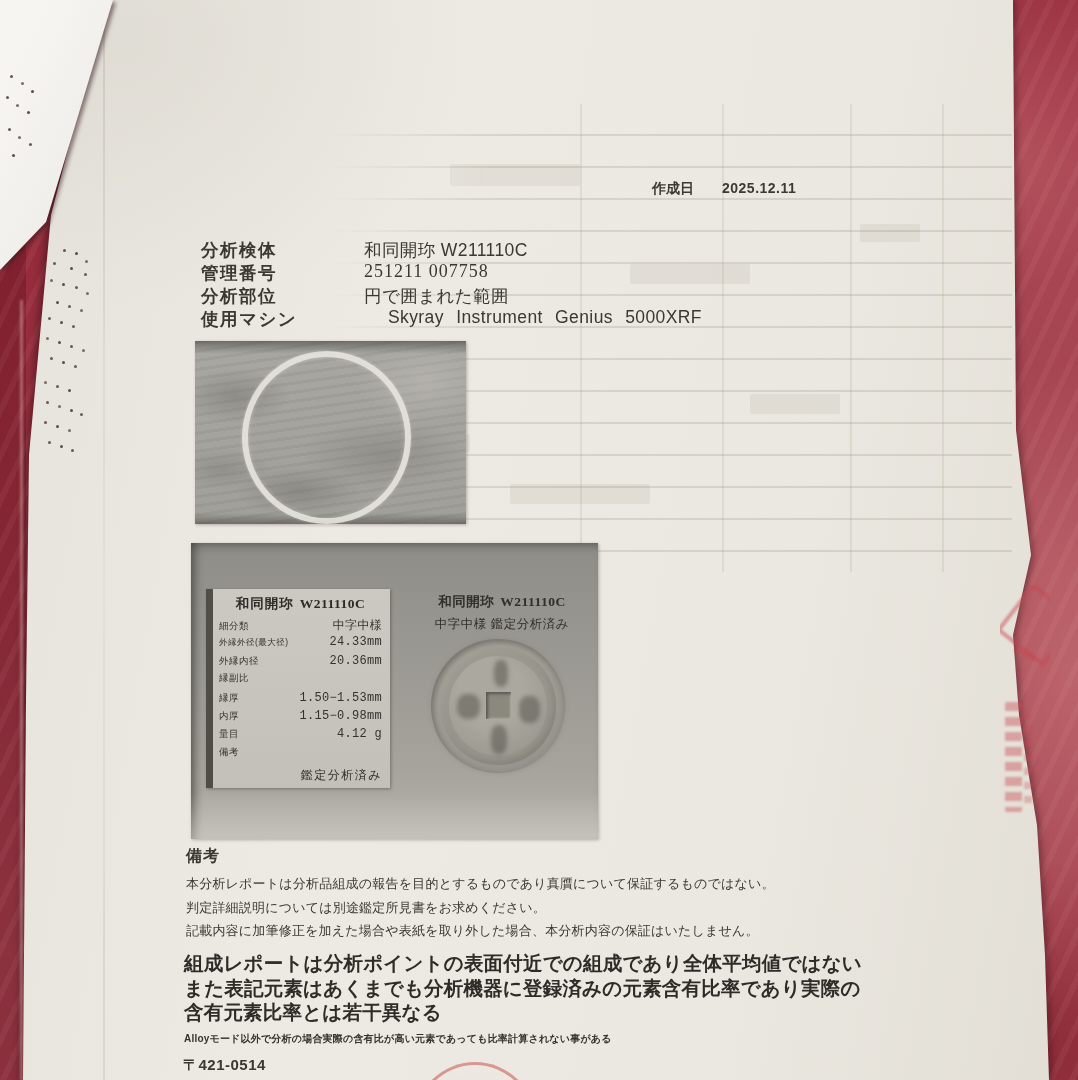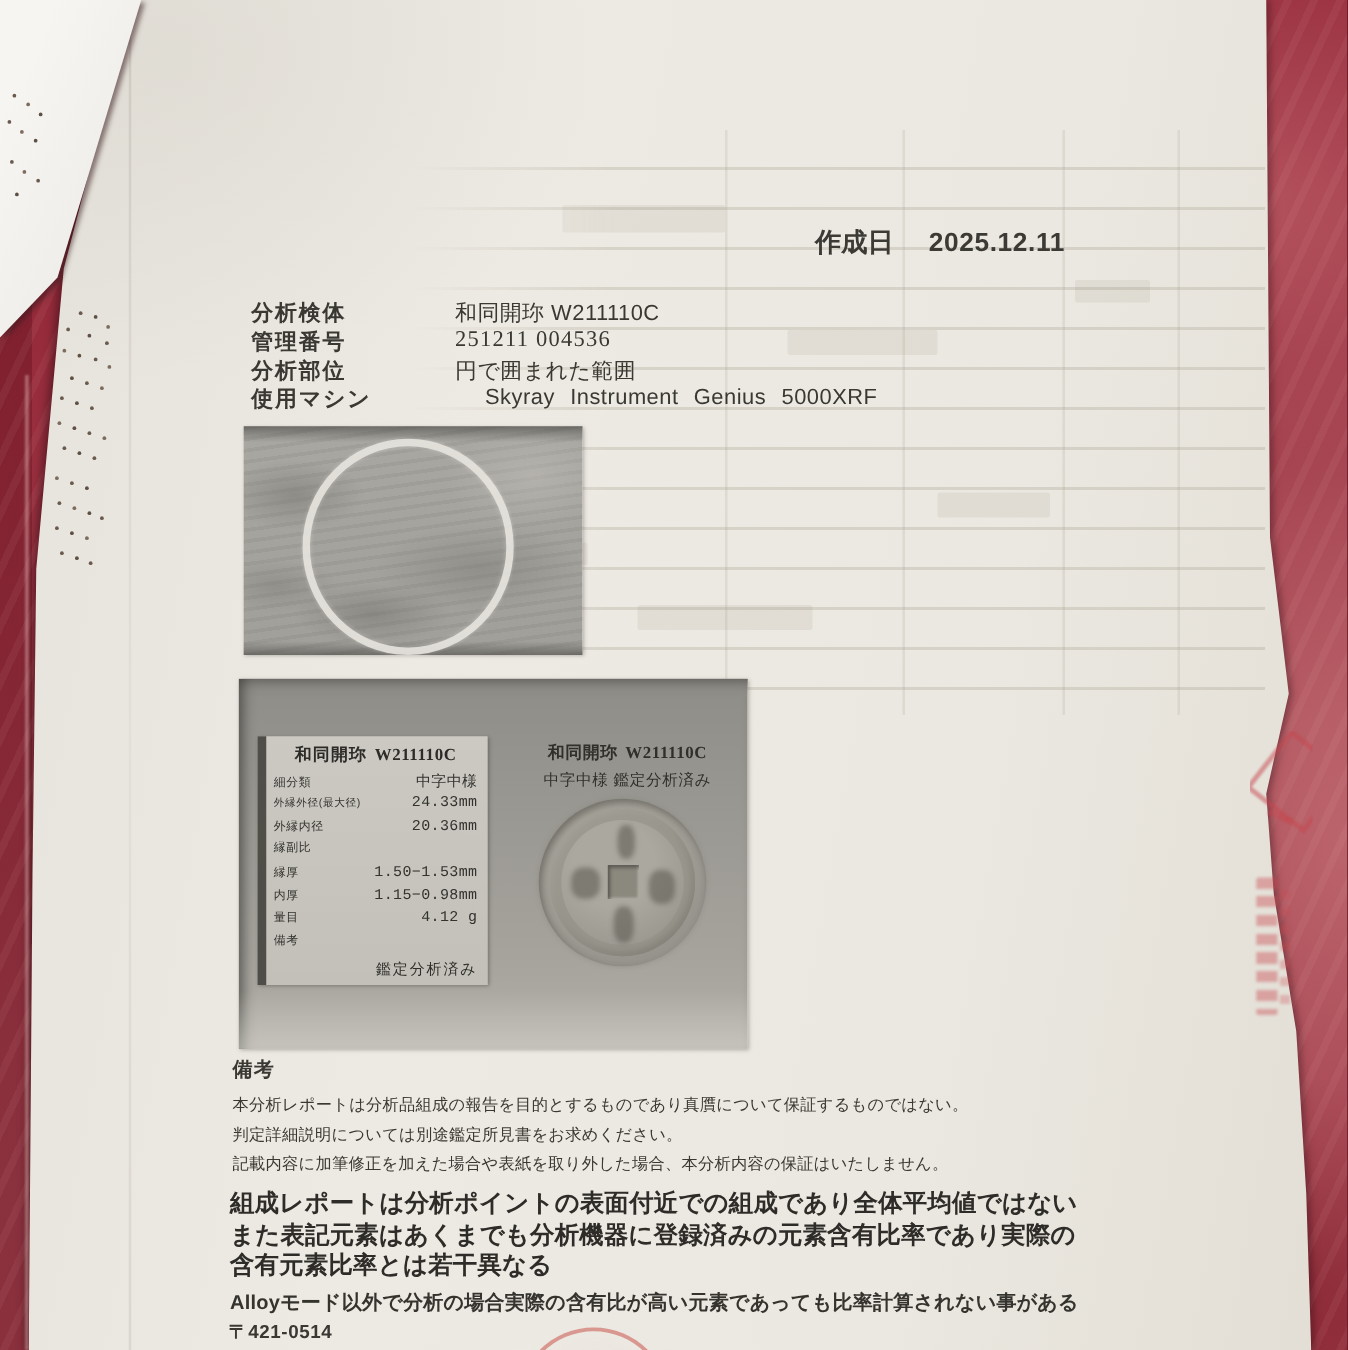--- a/index.html
+++ b/index.html
@@ -47,21 +47,21 @@
   .edge-light{position:absolute;left:20px;top:300px;width:3px;height:780px;background:rgba(255,222,216,.35);filter:blur(1px);}
 
   .showthrough{position:absolute;left:330px;top:104px;width:682px;height:468px;opacity:.85;
     background:repeating-linear-gradient(to bottom, transparent 0 30px, rgba(152,144,126,.30) 30px 32px);
     -webkit-mask-image:linear-gradient(90deg,transparent 0,#000 160px);
     mask-image:linear-gradient(90deg,transparent 0,#000 160px);}
   .vline{position:absolute;top:0;width:2px;height:100%;background:rgba(152,144,126,.20);}
   .smudge{position:absolute;background:rgba(140,132,115,.14);border-radius:2px;}
 
   .title{position:absolute;left:366px;top:124px;font-size:23px;font-weight:700;letter-spacing:2.5px;color:#3c3a35;}
-  .date-row{position:absolute;left:652px;top:180px;font-size:21px;font-weight:600;color:#3c3a35;}
+  .date-row{position:absolute;left:652px;top:180px;font-size:14px;font-weight:600;color:#3c3a35;}
   .date-row .val{margin-left:28px;font-weight:600;letter-spacing:.5px;}
 
   .fields{position:absolute;left:201px;top:238px;font-size:17.5px;color:#3a3833;}
   .field-row{display:flex;height:23px;align-items:flex-start;}
   .field-row .lbl{width:163px;font-weight:600;letter-spacing:1.5px;}
   .field-row .val{letter-spacing:.4px;}
   .field-row .val.serif{font-family:"Liberation Serif",serif;font-size:18px;letter-spacing:1px;}
   .field-row .val.wide{word-spacing:7px;margin-left:24px;}
 
   .photo1{position:absolute;left:195px;top:341px;width:271px;height:183px;background:
@@ -108,21 +108,21 @@
   .relief.t{left:54px;top:13px;width:14px;height:27px;}
   .relief.b{left:51px;top:78px;width:16px;height:29px;}
   .relief.l{left:17px;top:47px;width:23px;height:25px;}
   .relief.r{left:79px;top:49px;width:21px;height:27px;}
 
   .remarks{position:absolute;left:186px;top:846px;width:770px;color:#3a3833;}
   .remarks .head{font-size:16px;font-weight:600;letter-spacing:1px;margin-bottom:5px;}
   .remarks .line{font-size:13px;line-height:23.5px;letter-spacing:.2px;font-weight:500;}
   .notice{position:absolute;left:184px;top:951px;width:800px;color:#2e2c28;}
   .notice .bold{font-size:19.5px;font-weight:700;line-height:24.5px;letter-spacing:.2px;}
-  .notice .note{font-size:16px;font-weight:600;margin-top:7px;letter-spacing:.2px;color:#35332e;}
+  .notice .note{font-size:10px;font-weight:600;margin-top:7px;letter-spacing:.2px;color:#35332e;}
   .postal{position:absolute;left:183px;top:1056px;font-size:15px;font-weight:600;letter-spacing:.5px;color:#3a3833;}
 
   .seal-frag1{position:absolute;left:1000px;top:585px;width:50px;height:100px;overflow:hidden;}
   .seal-frag1 .diamond{position:absolute;left:8px;top:10px;width:52px;height:52px;border:4px solid rgba(198,70,78,.5);transform:rotate(38deg);filter:blur(1px);}
   .seal-frag1 .bar{position:absolute;left:14px;top:66px;width:20px;height:5px;background:rgba(198,70,78,.45);transform:rotate(24deg);filter:blur(1px);}
   .seal-frag2{position:absolute;left:1005px;top:702px;width:17px;height:110px;border-radius:2px;filter:blur(1.1px);
       background:repeating-linear-gradient(to bottom, rgba(200,75,82,.42) 0 9px, transparent 9px 15px);}
   .seal-frag2b{position:absolute;left:1024px;top:712px;width:8px;height:96px;filter:blur(1.3px);
       background:repeating-linear-gradient(to bottom, rgba(200,75,82,.30) 0 7px, transparent 7px 14px);}
   .stamp-circle{position:absolute;left:414px;top:1062px;width:116px;height:116px;border-radius:50%;
@@ -164,21 +164,21 @@
     <span>作成日</span><span class="val">2025.12.11</span>
   </div>
 
   <div class="fields">
     <div class="field-row">
       <span class="lbl">分析検体</span>
       <span class="val">和同開珎 W211110C</span>
     </div>
     <div class="field-row">
       <span class="lbl">管理番号</span>
-      <span class="val serif">251211 004536</span>
+      <span class="val serif">251211 007758</span>
     </div>
     <div class="field-row">
       <span class="lbl">分析部位</span>
       <span class="val">円で囲まれた範囲</span>
     </div>
     <div class="field-row">
       <span class="lbl">使用マシン</span>
       <span class="val wide">Skyray Instrument Genius 5000XRF</span>
     </div>
   </div>

